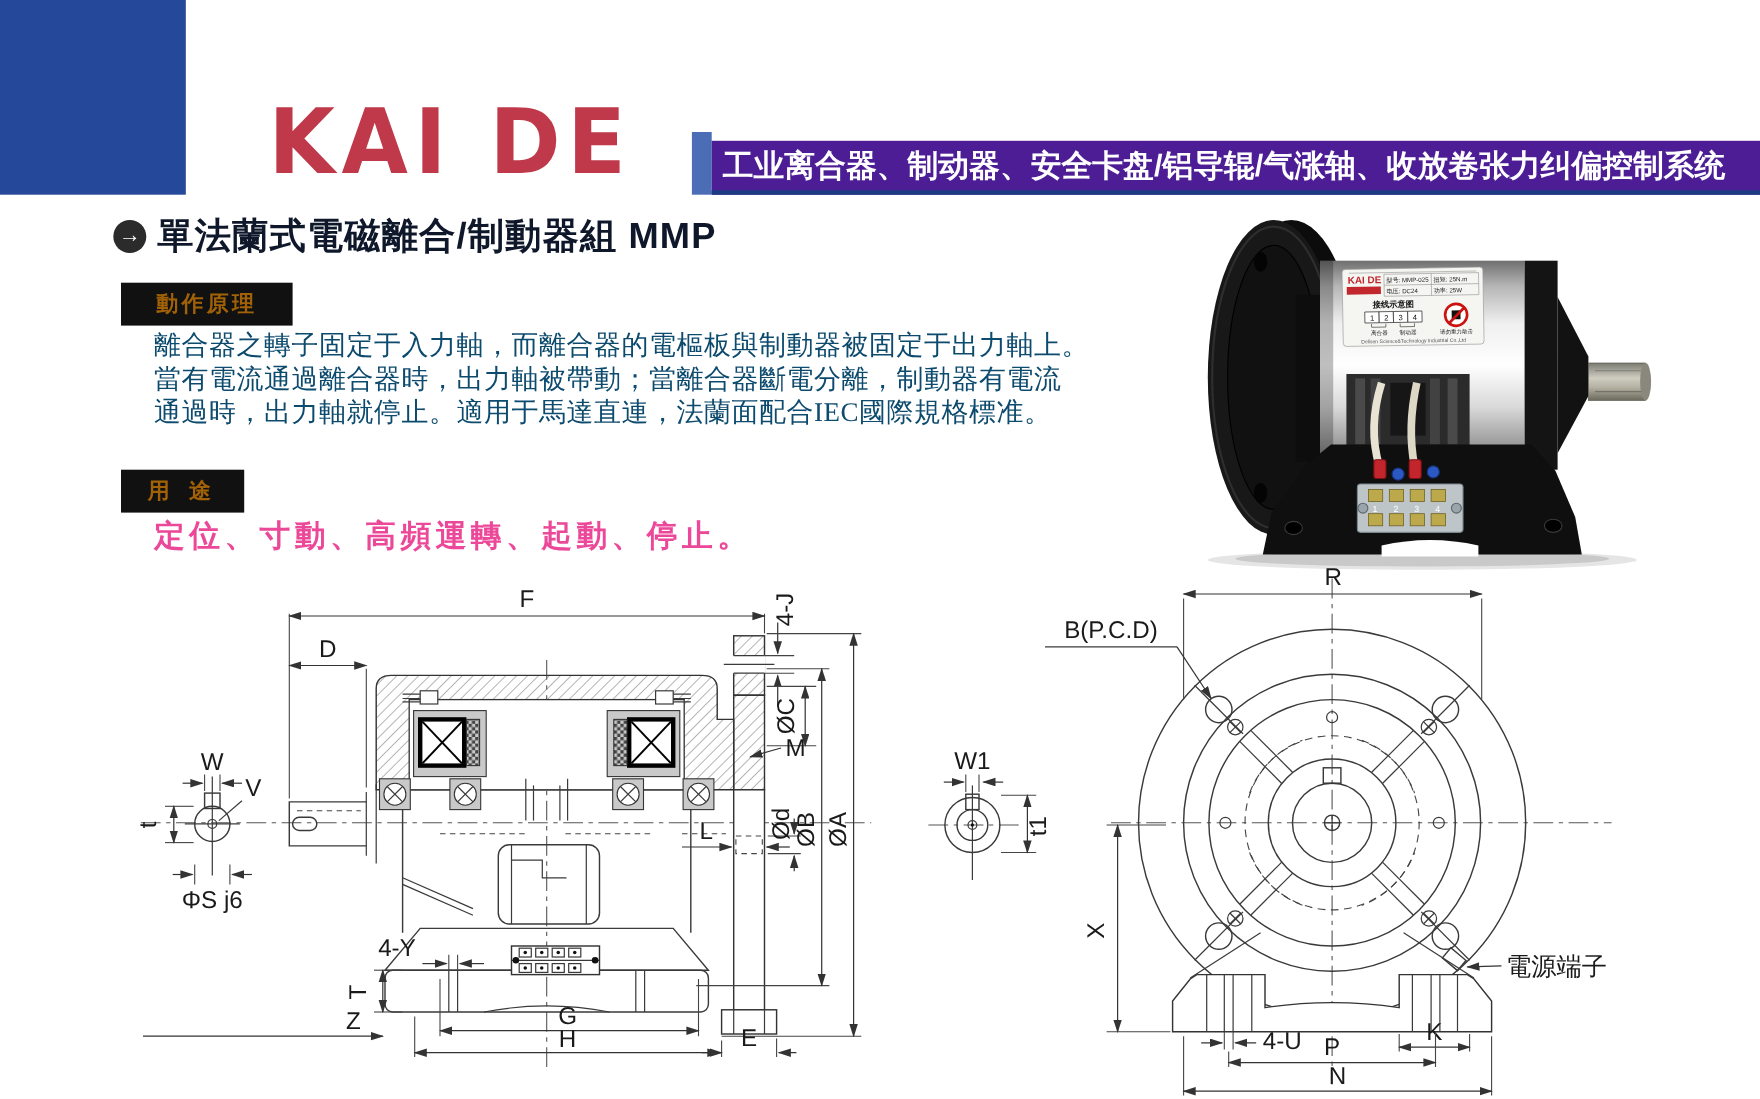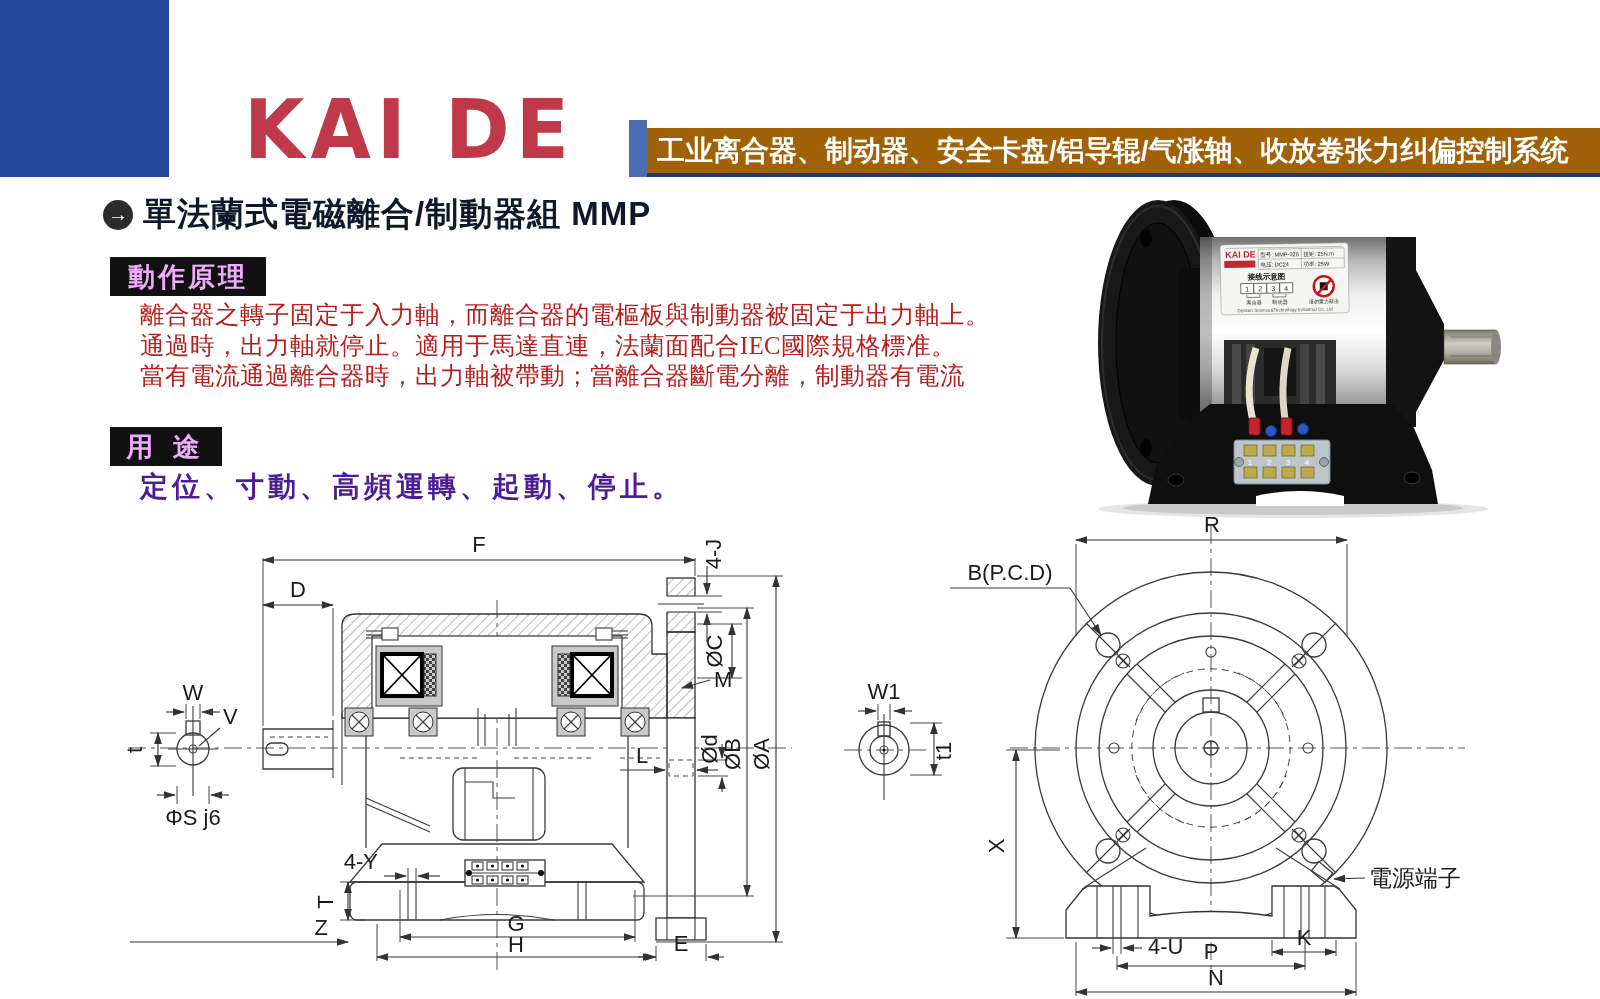--- a/index.html
+++ b/index.html
@@ -6,38 +6,38 @@
   #page{position:relative;width:1600px;height:999px;background:#ffffff;overflow:hidden;
         font-family:"Liberation Sans","DejaVu Sans",sans-serif;color:#111;text-decoration:underline;}
   .abs{position:absolute;}
 
   
   #blue-block{left:0;top:0;width:169px;height:177px;background:#26489a;}
   #logo-box{left:169px;top:0;width:481px;height:177px;background:#fff;display:flex;align-items:flex-end;justify-content:center;}
   #brand-text{font-weight:900;font-size:78px;letter-spacing:6px;color:#c0394a;line-height:1;
               transform:scaleY(1.05);margin-bottom:8px;font-family:"DejaVu Sans","Liberation Sans",sans-serif;}
   #banner-tab{left:629px;top:120px;width:18px;height:57px;background:#4a6db5;}
-  #banner{left:647px;top:128px;width:953px;height:49px;background:#a16207;border-bottom:4px solid #1c3a82;
+  #banner{left:647px;top:128px;width:953px;height:49px;background:#4c1d95;border-bottom:4px solid #1c3a82;
           display:flex;align-items:center;box-sizing:border-box;}
   #banner-text{color:#fff;font-weight:bold;font-size:28px;white-space:nowrap;padding-left:10px;letter-spacing:0px;}
 
   
   #title-row{left:103px;top:192px;display:flex;align-items:center;gap:10px;}
   #title-bullet{width:30px;height:30px;border-radius:50%;background:#2b2b2b;color:#fff;display:flex;
                 align-items:center;justify-content:center;font-size:20px;font-weight:bold;}
   #page-title{font-size:33px;font-weight:bold;color:#0f172a;letter-spacing:1px;}
 
   
-  .sec-head{background:#111;color:#f0abfc;font-weight:bold;font-size:27px;display:flex;align-items:center;justify-content:center;}
+  .sec-head{background:#111;color:#a16207;font-weight:bold;font-size:20px;display:flex;align-items:center;justify-content:center;}
   #principle-head{left:110px;top:257px;width:156px;height:39px;letter-spacing:3px;}
   #usage-head{left:110px;top:427px;width:112px;height:39px;letter-spacing:6px;}
 
-  #principle-text{left:140px;top:300px;width:850px;font-size:24.5px;line-height:30.5px;color:#b91c1c;
+  #principle-text{left:140px;top:300px;width:850px;font-size:24.5px;line-height:30.5px;color:#0c4a6e;
                   font-family:"Liberation Serif","DejaVu Serif",serif;letter-spacing:.5px;}
-  #usage-text{left:140px;top:468px;font-size:28px;font-weight:bold;color:#4c1d95;letter-spacing:4px;}
+  #usage-text{left:140px;top:468px;font-size:28px;font-weight:bold;color:#ec4899;letter-spacing:4px;}
 
   
   svg text{font-family:"Liberation Sans","DejaVu Sans",sans-serif;}
   .lbl{font-size:22px;fill:#1a1a1a;}
   .ln{stroke:#3a3a3a;stroke-width:1.3;fill:none;}
   .ln2{stroke:#3a3a3a;stroke-width:1.1;fill:none;}
   .dim{stroke:#333;stroke-width:1.1;fill:none;marker-start:url(#ms);marker-end:url(#me);}
   .dime{stroke:#333;stroke-width:1.1;fill:none;marker-end:url(#me);}
   .ext{stroke:#444;stroke-width:1;fill:none;}
   .cl{stroke:#555;stroke-width:1;stroke-dasharray:18 5 4 5;fill:none;}
@@ -58,22 +58,22 @@
   </div>
 
   <div class="abs" id="title-row">
     <div id="title-bullet">→</div>
     <div id="page-title">單法蘭式電磁離合/制動器組 MMP</div>
   </div>
 
   <div class="abs sec-head" id="principle-head">動作原理</div>
   <div class="abs" id="principle-text">
     <div>離合器之轉子固定于入力軸，而離合器的電樞板與制動器被固定于出力軸上。</div>
+    <div>當有電流通過離合器時，出力軸被帶動；當離合器斷電分離，制動器有電流</div>
     <div>通過時，出力軸就停止。適用于馬達直連，法蘭面配合IEC國際規格標准。</div>
-    <div>當有電流通過離合器時，出力軸被帶動；當離合器斷電分離，制動器有電流</div>
   </div>
 
   <div class="abs sec-head" id="usage-head">用 途</div>
   <div class="abs" id="usage-text">定位、寸動、高頻運轉、起動、停止。</div>
 
   <svg class="abs" style="left:1060px;top:190px" width="480" height="330" viewBox="0 0 480 330">
     <defs>
       <linearGradient id="metal" x1="0" y1="0" x2="0" y2="1">
         <stop offset="0" stop-color="#6f6f6f"></stop>
           <stop offset=".12" stop-color="#b5b5b5"></stop>

